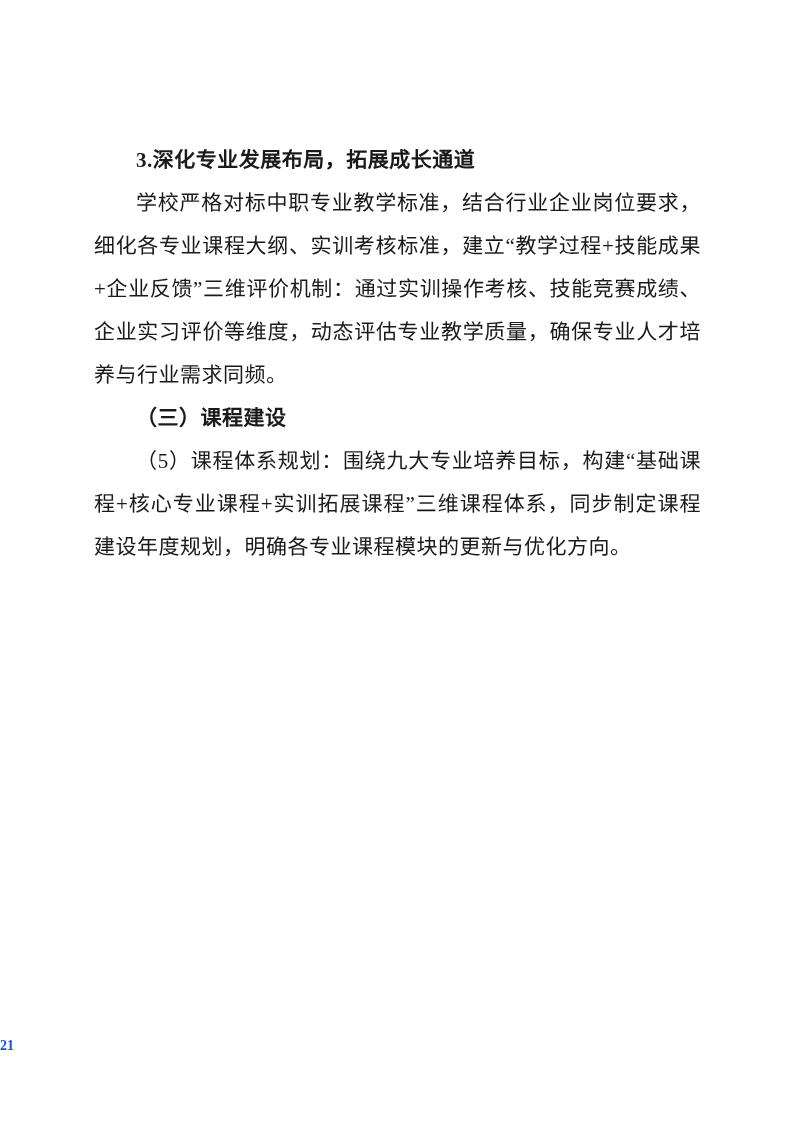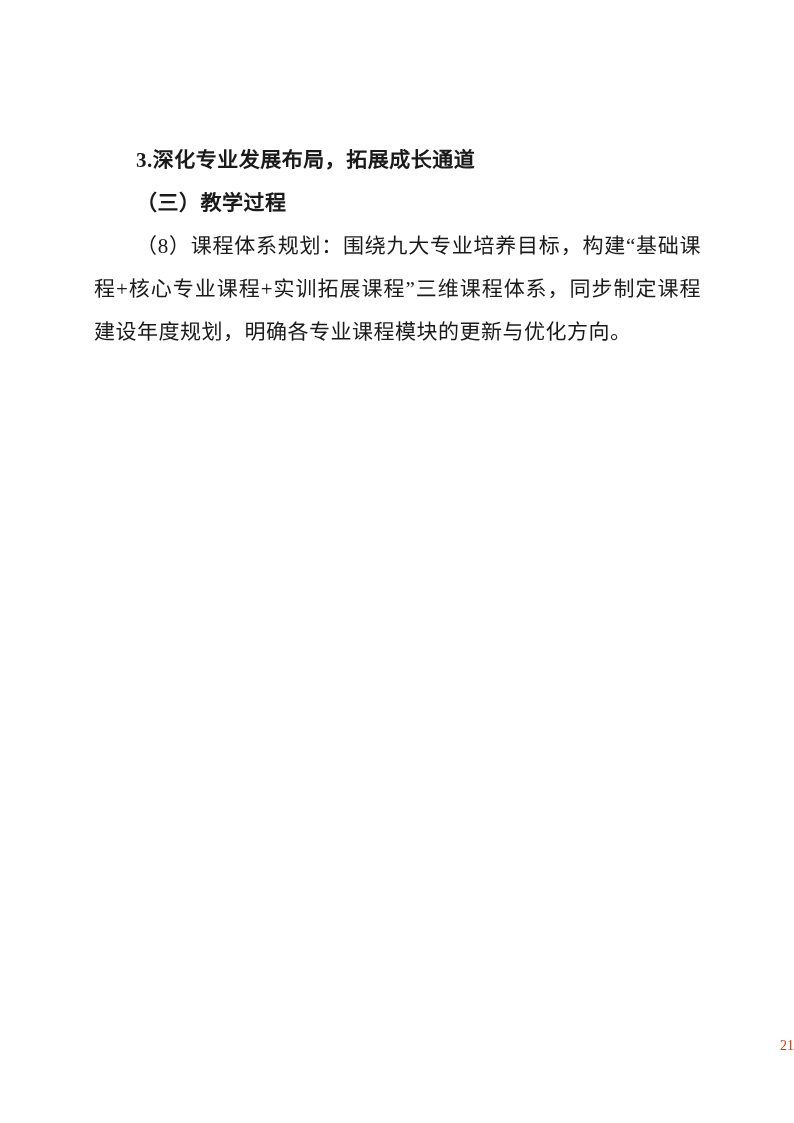--- a/index.html
+++ b/index.html
@@ -32,29 +32,31 @@
     text-indent: 2em;
   }
   .doc p.heading {
     font-weight: bold;
   }
   .page-footer {
     position: absolute;
     left: 0;
     top: 1036px;
     width: 100%;
-    text-align: right;
+    text-align: left;
     font-size: 14px;
     line-height: 20px;
-    color: #c2410c;
+    color: #1d4ed8;
+    font-weight: bold;
   }
 </style>
 </head>
 <body>
 
 <div class="page">
   <div class="doc">
     <p class="heading">3.深化专业发展布局，拓展成长通道</p>
-    <p class="heading">（三）教学过程</p>
-    <p class="body">（8）课程体系规划：围绕九大专业培养目标，构建“基础课程+核心专业课程+实训拓展课程”三维课程体系，同步制定课程建设年度规划，明确各专业课程模块的更新与优化方向。</p>
+    <p class="body">学校严格对标中职专业教学标准，结合行业企业岗位要求，细化各专业课程大纲、实训考核标准，建立“教学过程+技能成果+企业反馈”三维评价机制：通过实训操作考核、技能竞赛成绩、企业实习评价等维度，动态评估专业教学质量，确保专业人才培养与行业需求同频。</p>
+    <p class="heading">（三）课程建设</p>
+    <p class="body">（5）课程体系规划：围绕九大专业培养目标，构建“基础课程+核心专业课程+实训拓展课程”三维课程体系，同步制定课程建设年度规划，明确各专业课程模块的更新与优化方向。</p>
   </div>
   <div class="page-footer">21</div>
 </div>
 
 </body></html>

